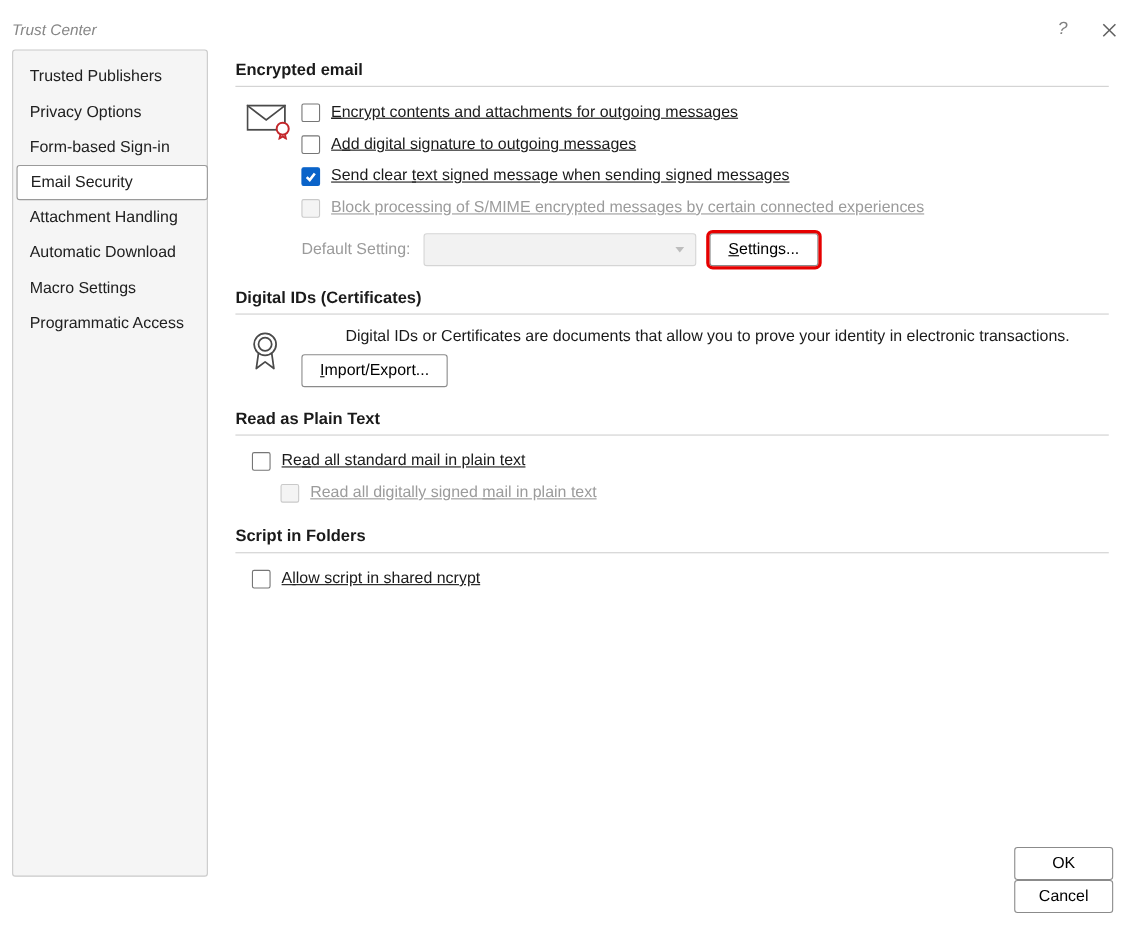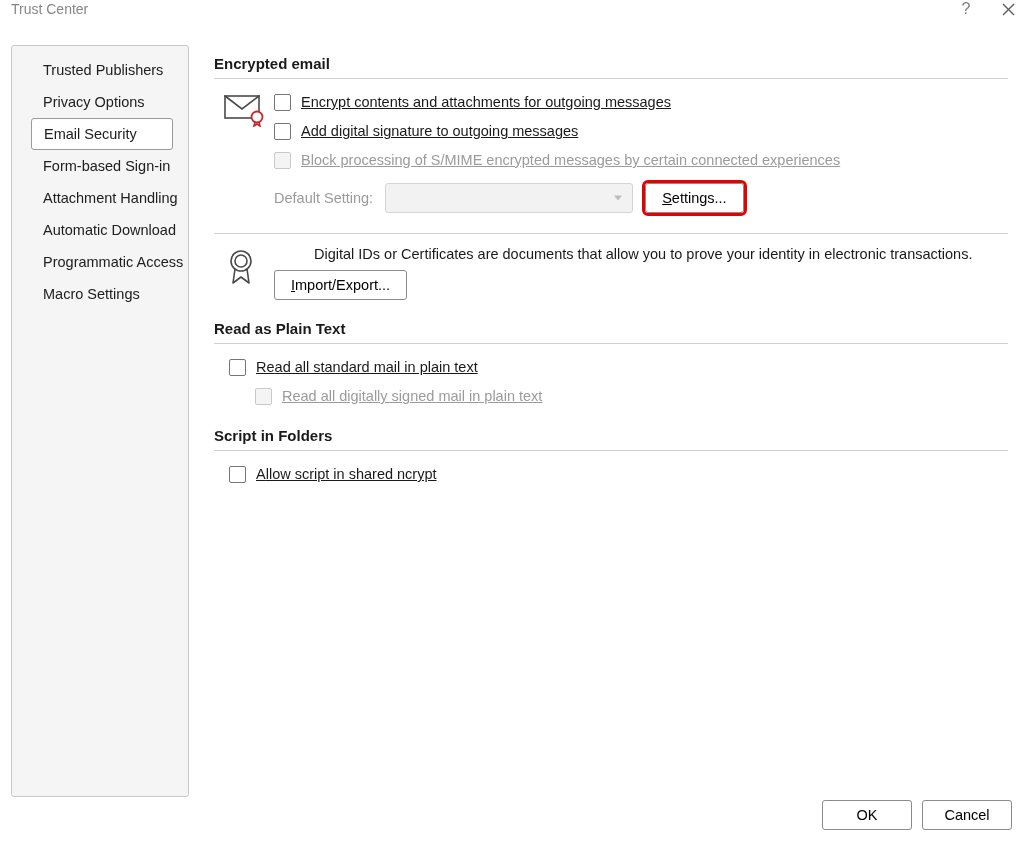--- a/index.html
+++ b/index.html
@@ -8,28 +8,28 @@
     --border:#c9c9c9;
     --panel:#f5f5f5;
     --blue:#0a63c9;
     --red:#c3272b;
     --highlight:#e60000;
   }
   *{box-sizing:border-box;font-family:"Segoe UI",Arial,sans-serif;}
   body{margin:0;background:#fff;color:var(--text);font-size:14.5px;}
   .dialog{width:1027px;height:841px;margin:0;position:relative;border:1px solid transparent;}
   
-  .titlebar{height:34px;display:flex;align-items:flex-start;padding:0 10px;color:#868686;}
+  .titlebar{height:34px;display:flex;align-items:flex-end;padding:0 10px;color:#868686;font-style:italic;}
   .titlebar .title{flex:1;font-size:14px;}
   .titlebar .ticons{display:flex;gap:26px;align-items:center;}
   .ticon{width:16px;height:16px;display:flex;align-items:center;justify-content:center;color:#808080;font-size:16px;cursor:pointer;}
   .ticon.close svg{width:13px;height:13px;stroke:#606060;stroke-width:1.4;}
   
   .body{display:flex;position:absolute;top:34px;left:0;right:0;bottom:50px;padding:10px 18px 0 10px;}
-  .sidebar{width:178px;height:752px;background:var(--panel);border:1px solid var(--border);border-radius:3px;padding:8px 16px;flex:0 0 auto;position:relative;}
+  .sidebar{width:178px;height:752px;background:var(--panel);border:1px solid var(--border);border-radius:3px;padding:8px 0;flex:0 0 auto;position:relative;}
   .sidebar-item{padding:8px 15px;font-size:14.5px;color:#202020;cursor:pointer;white-space:nowrap;}
   .sidebar-item.selected{background:#fff;border:1px solid #9a9a9a;border-radius:3px;margin-left:3px;margin-right:-1px;padding:7px 12px;}
   .content{flex:1;padding:10px 0 0 25px;min-width:0;}
   .section{margin-bottom:20px;}
   .section-title{font-weight:700;font-size:15px;margin-bottom:6px;}
   .section-hr{border:none;border-top:1px solid #d0d0d0;margin:0 0 12px 0;}
   .section-body{display:flex;}
   .section-icon{flex:0 0 60px;display:flex;justify-content:flex-start;padding-top:2px;padding-left:10px;}
   .section-fields{flex:1;}
   .field-row{display:flex;align-items:center;gap:10px;margin-bottom:7px;min-height:22px;}
@@ -43,21 +43,21 @@
   .lbl.disabled{color:var(--muted);}
   .settings-row{display:flex;align-items:center;gap:12px;margin-top:12px;}
   .settings-label{color:var(--muted);font-size:14.5px;}
   .combo{flex:0 0 248px;height:30px;border:1px solid #d5d5d5;background:#f2f2f2;border-radius:3px;position:relative;}
   .combo::after{content:"";position:absolute;right:10px;top:50%;transform:translateY(-50%);width:0;height:0;border-left:4px solid transparent;border-right:4px solid transparent;border-top:5px solid #bdbdbd;}
   .btn{height:30px;border:1px solid #8b8b8b;background:#fff;border-radius:3px;padding:0 16px;font-size:14.5px;cursor:pointer;display:inline-flex;align-items:center;}
   .btn u{text-decoration:underline;}
   .btn.highlight{outline:3px solid var(--highlight);outline-offset:0;}
   .desc{font-size:14.5px;margin-bottom:8px;margin-left:40px;}
   
-  .footer{position:absolute;bottom:10px;right:14px;display:flex;gap:10px;}
+  .footer{position:absolute;bottom:10px;right:14px;display:flex;flex-direction:column;}
   .footer .btn{width:90px;justify-content:center;}
   
   svg{display:block;}
 </style>
 </head>
 <body>
 
 <div class="dialog">
 
   <div class="titlebar">
@@ -71,26 +71,26 @@
           </svg>
       </div>
     </div>
   </div>
 
   <div class="body">
 
     <div class="sidebar">
       <div class="sidebar-item">Trusted Publishers</div>
       <div class="sidebar-item">Privacy Options</div>
+      <div class="sidebar-item">Form-based Sign-in</div>
       <div class="sidebar-item selected">Email Security</div>
-      <div class="sidebar-item">Form-based Sign-in</div>
       <div class="sidebar-item">Attachment Handling</div>
       <div class="sidebar-item">Automatic Download</div>
+      <div class="sidebar-item">Macro Settings</div>
       <div class="sidebar-item">Programmatic Access</div>
-      <div class="sidebar-item">Macro Settings</div>
     </div>
 
     <div class="content">
 
       <div class="section">
         <div class="section-title">Encrypted email</div>
         <hr class="section-hr">
         <div class="section-body">
           <div class="section-icon">
             <svg width="42" height="34" viewBox="0 0 42 34">
@@ -104,36 +104,45 @@
           <div class="section-fields">
             <div class="field-row">
               <span class="chk"></span>
               <span class="lbl"><span></span><u>E</u><span>ncrypt contents and attachments for outgoing messages</span></span>
             </div>
             <div class="field-row">
               <span class="chk"></span>
               <span class="lbl"><span>A</span><u>d</u><span>d digital signature to outgoing messages</span></span>
             </div>
             <div class="field-row">
+              <span class="chk checked">
+                <svg viewBox="0 0 12 12">
+                    <polyline points="2,6.5 5,9.5 10,3"></polyline>
+                  </svg>
+              </span>
+              <span class="lbl"><span>Send clear </span><u>t</u><span>ext signed message when sending signed messages</span></span>
+            </div>
+            <div class="field-row">
               <span class="chk disabled"></span>
               <span class="lbl disabled">Block processing of S/MIME encrypted messages by certain connected experiences</span>
             </div>
             <div class="settings-row">
               <span class="settings-label">Default Setting:</span>
               <div class="combo"></div>
               <button class="btn highlight">
                   <u>S</u>
                   <span>ettings...</span>
                 </button>
             </div>
           </div>
         </div>
       </div>
 
       <div class="section">
+        <div class="section-title">Digital IDs (Certificates)</div>
         <hr class="section-hr">
         <div class="section-body">
           <div class="section-icon">
             <svg width="34" height="40" viewBox="0 0 34 40">
               <circle cx="17" cy="13" r="10" fill="none" stroke="#4a4a4a" stroke-width="1.6"></circle>
               <circle cx="17" cy="13" r="6" fill="none" stroke="#4a4a4a" stroke-width="1.6"></circle>
               <path d="M11 21 l-2 14 8-6 8 6 -2-14" fill="none" stroke="#4a4a4a" stroke-width="1.6" stroke-linejoin="round"></path>
             </svg>
           </div>
           <div class="section-fields">

